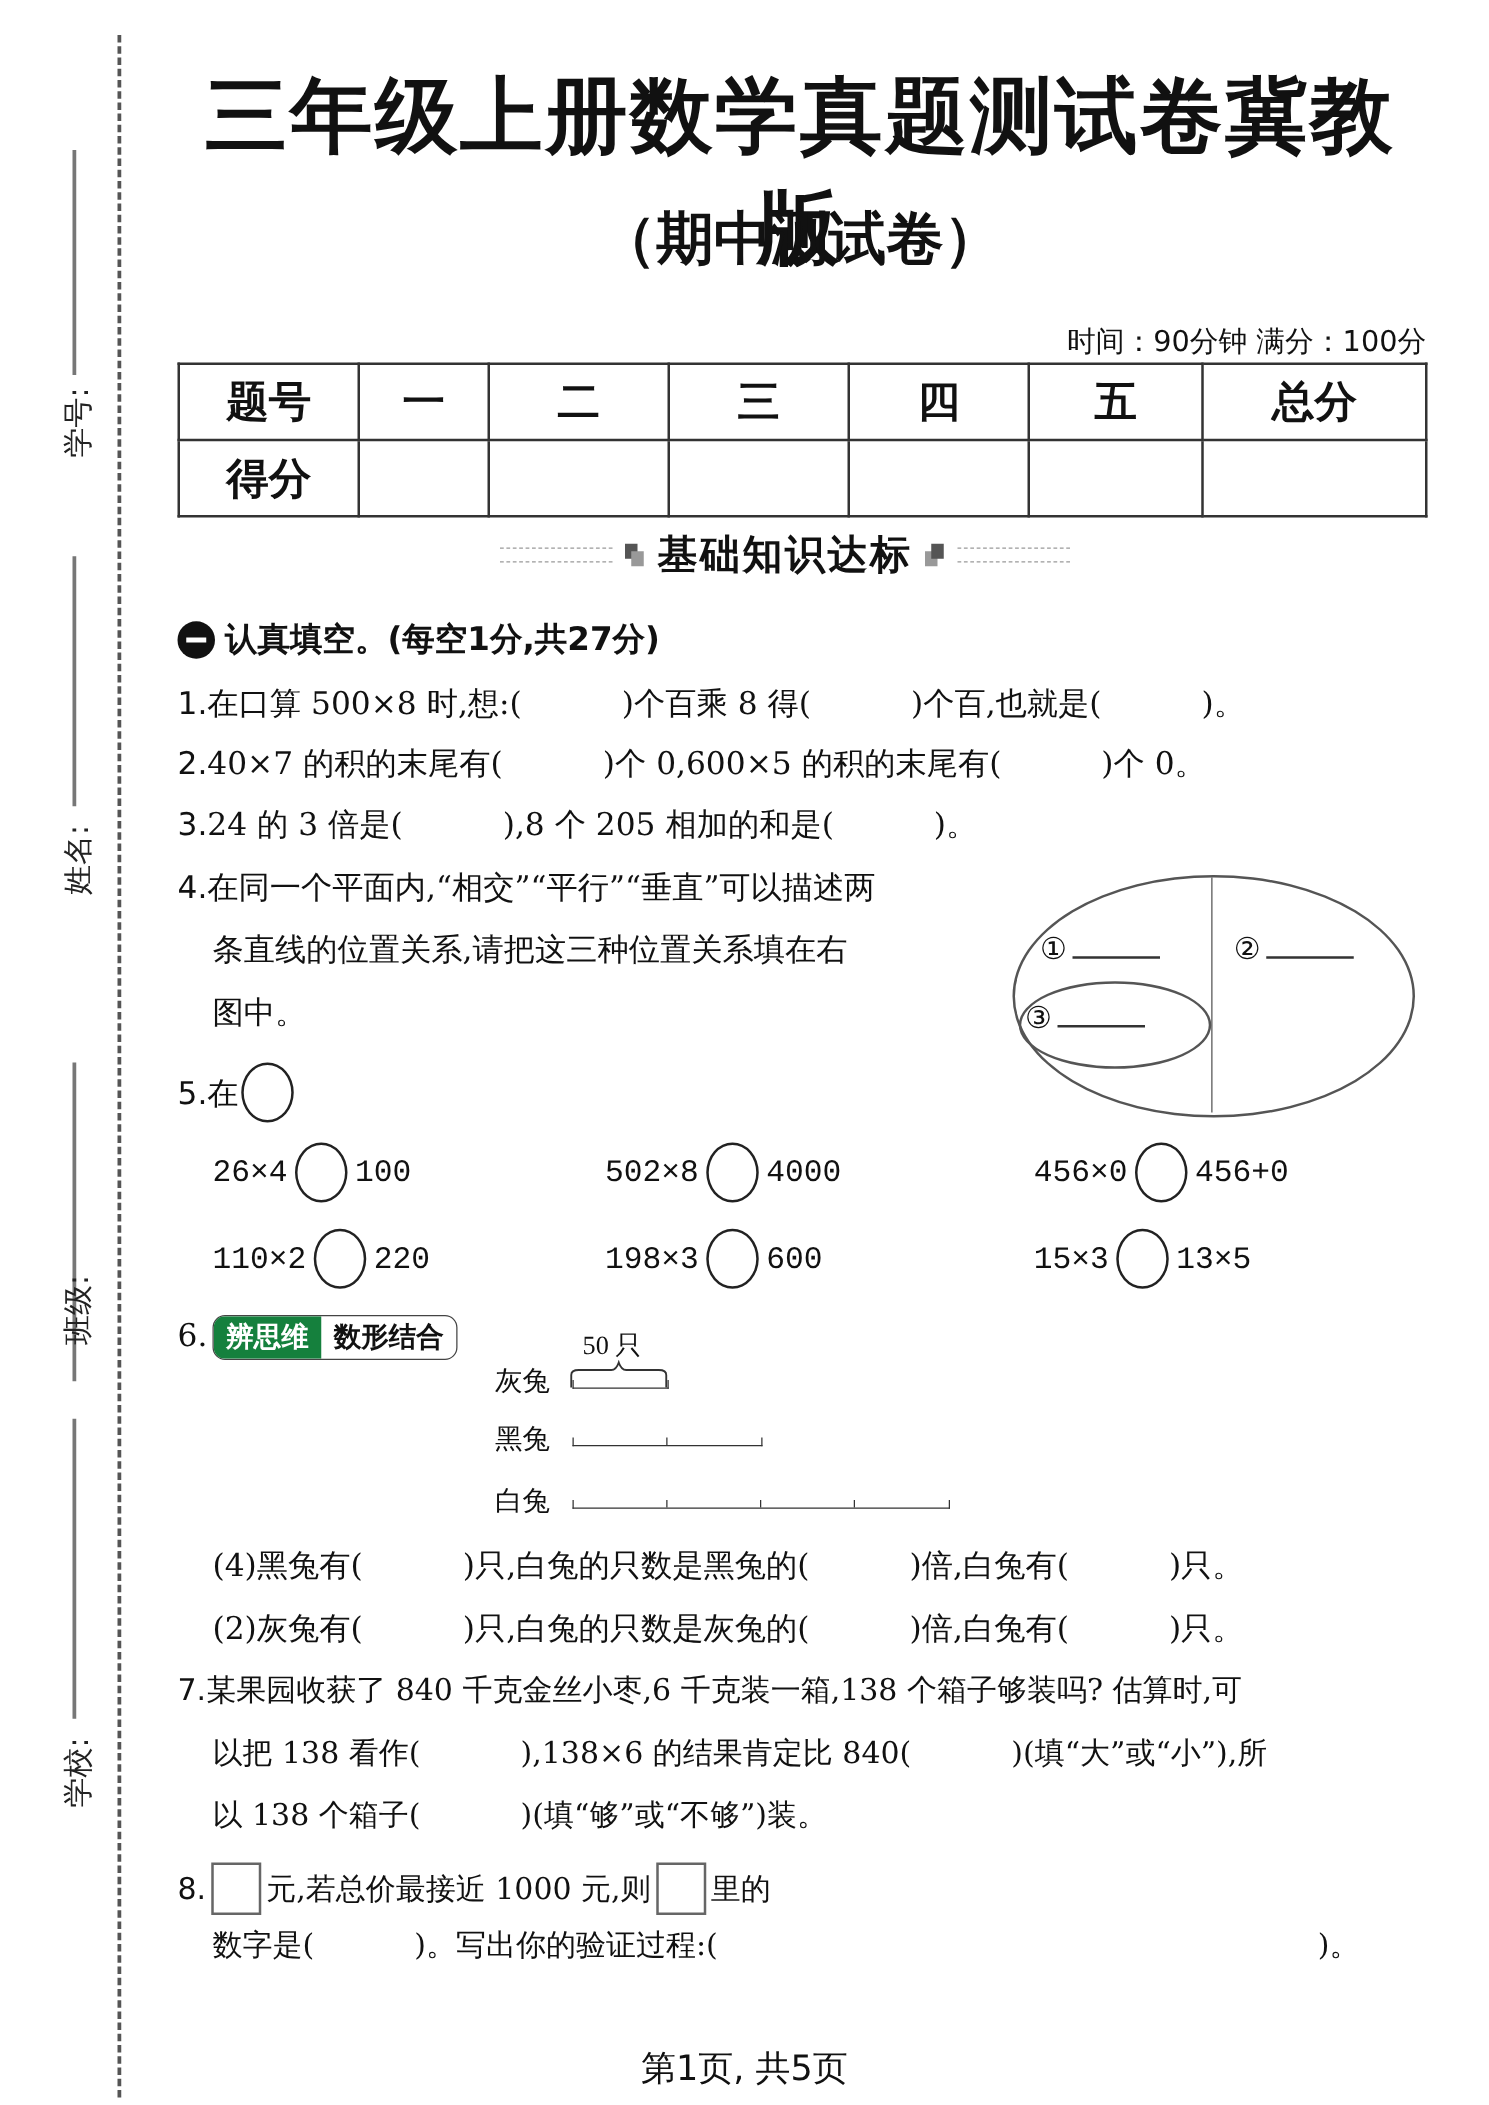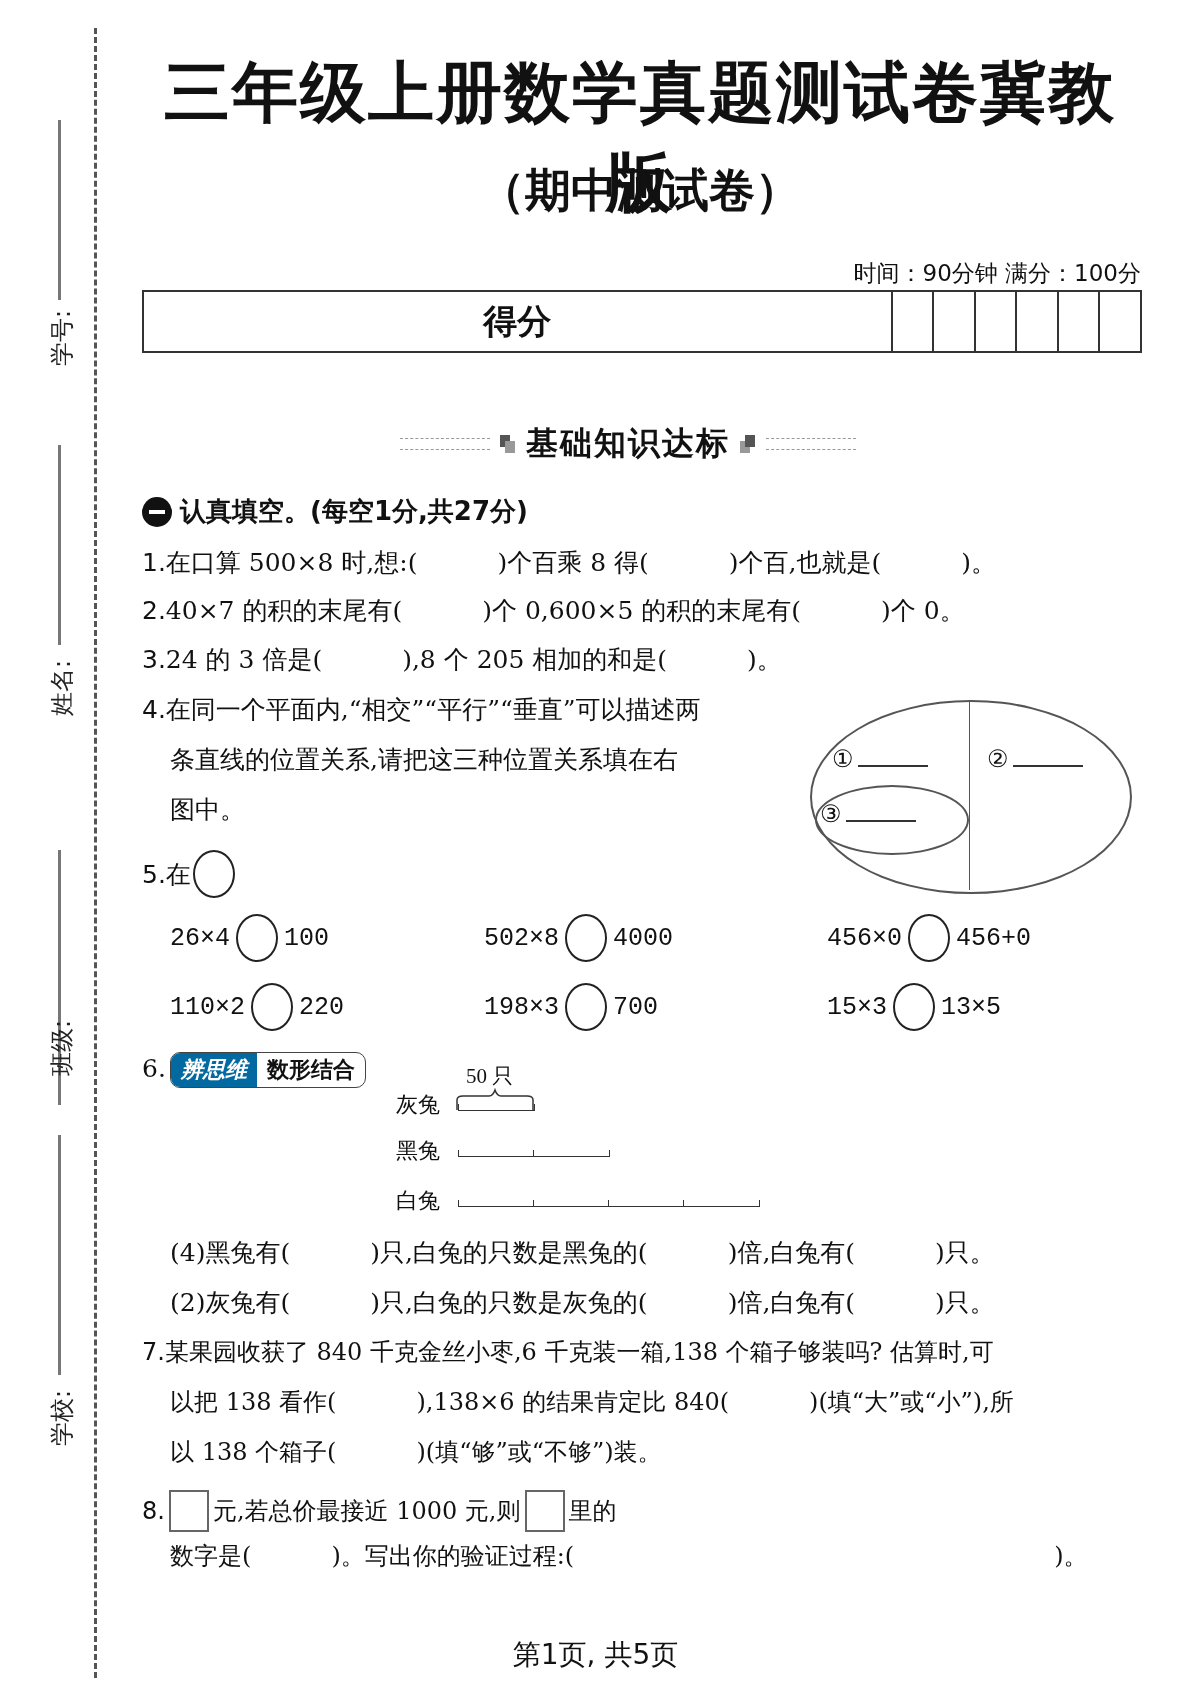--- a/index.html
+++ b/index.html
@@ -46,21 +46,21 @@
   .oval-small { left:815px; top:785px; width:150px; height:66px; border:2px solid #555; border-radius:50%; }
   .oval-lbl { font-size:24px; font-family:"DejaVu Serif",serif; }
   .oval-lbl .ul { display:inline-block; width:70px; border-bottom:2px solid #333; margin-left:4px; }
 
   .circ { display:inline-block; width:38px; height:44px; border:2px solid #222; border-radius:50%;
           vertical-align:middle; margin:0 6px; }
   .cmp { position:absolute; font-size:25px; font-family:Liberation Mono, monospace; display:flex; align-items:center; }
 
   .tag6 { left:170px; top:1052px; display:flex; align-items:center; border:1px solid #444;
           border-radius:10px; overflow:hidden; font-size:22px; font-weight:bold; }
-  .tag6 .dark { background:#0369a1; color:#fff; padding:2px 10px;font-style:italic; }
+  .tag6 .dark { background:#15803d; color:#fff; padding:2px 10px; }
   .tag6 .light { padding:2px 10px; }
 
   .rab-lbl { position:absolute; left:396px; font-size:22px; font-family:"DejaVu Serif",serif; }
   .seg-line { position:absolute; height:6px; border:1px solid #333; border-top:none; }
   .tick { position:absolute; width:1px; height:6px; background:#333; }
 
   .box { display:inline-block; width:36px; height:38px; border:2px solid #666; vertical-align:middle; margin:0 4px; }
 
   .footer { left:0; width:1191px; top:1636px; text-align:center; font-size:28px; }
 </style>
@@ -76,20 +76,29 @@
 <div class="margin-label" style="top:1040px;">班级:</div>
 <div class="margin-rule" style="top:1135px;height:240px;"></div>
 <div class="margin-label" style="top:1410px;">学校:</div>
 
 <div class="abs title">三年级上册数学真题测试卷冀教版</div>
 <div class="abs subtitle">（期中测试卷）</div>
 <div class="abs meta">时间：90分钟  满分：100分</div>
 
 <table class="score">
   <tbody>
+      <tr>
+    <td style="width:140px">题号</td>
+    <td style="width:100px">一</td>
+    <td style="width:140px">二</td>
+    <td style="width:140px">三</td>
+    <td style="width:140px">四</td>
+    <td style="width:135px">五</td>
+    <td>总分</td>
+  </tr>
   <tr>
     <td>得分</td>
     <td></td>
     <td></td>
     <td></td>
     <td></td>
     <td></td>
     <td></td>
   </tr>
 </tbody>
@@ -161,21 +170,21 @@
     <span>456+0</span>
   </div>
 <div class="cmp" style="left:170px;top:983px">
     <span>110×2</span>
     <span class="circ"></span>
     <span>220</span>
   </div>
 <div class="cmp" style="left:484px;top:983px">
     <span>198×3</span>
     <span class="circ"></span>
-    <span>700</span>
+    <span>600</span>
   </div>
 <div class="cmp" style="left:827px;top:983px">
     <span>15×3</span>
     <span class="circ"></span>
     <span>13×5</span>
   </div>
 
 <div class="q" style="top:1054px">6.</div>
 <div class="abs tag6">
   <span class="dark">辨思维</span>

